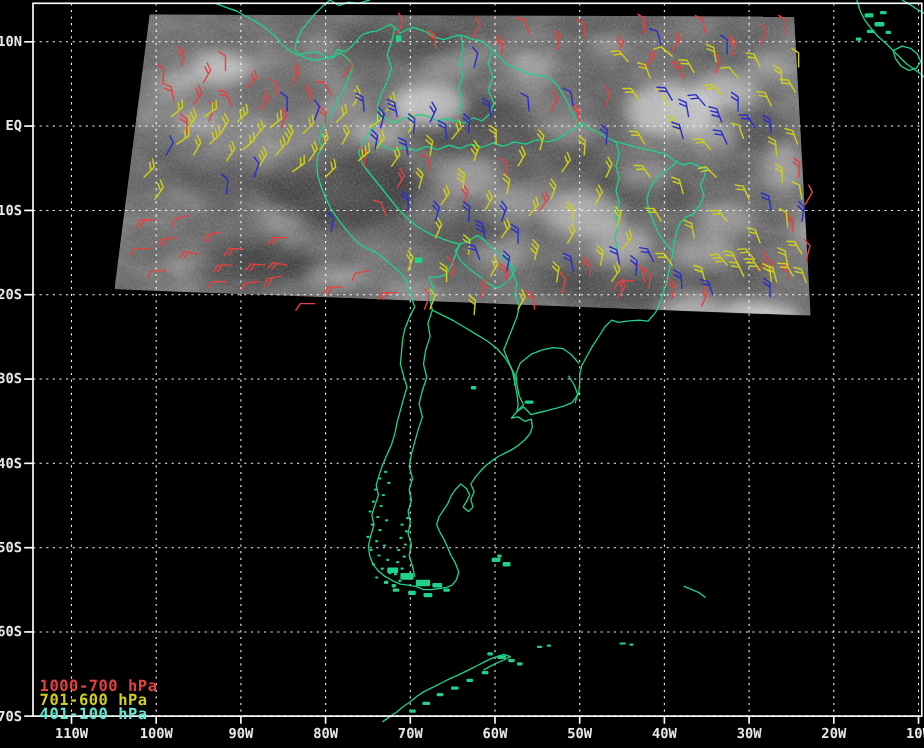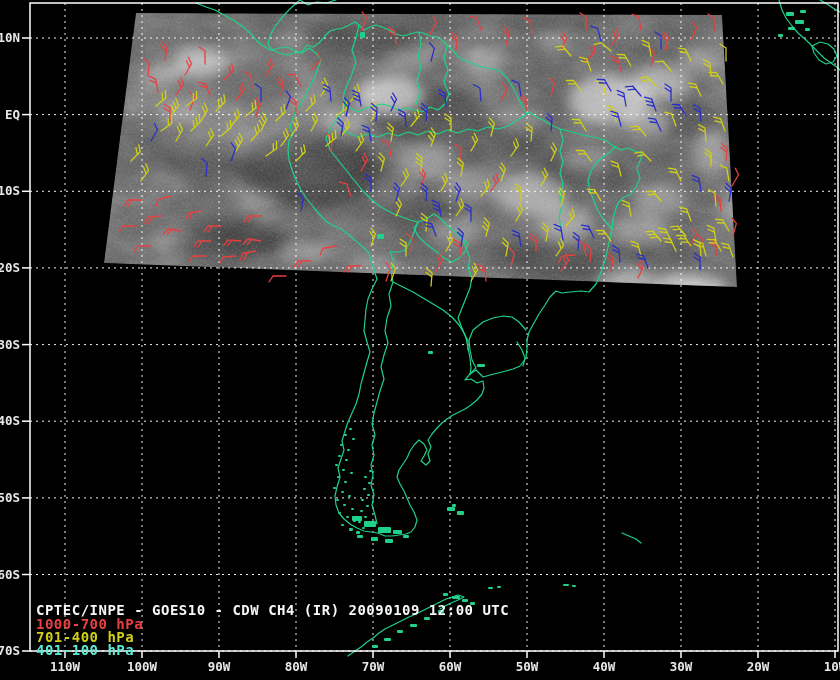--- a/index.html
+++ b/index.html
@@ -485,19 +485,18 @@
         <line x1="604" y1="651" x2="604" y2="658" stroke="#ffffff" stroke-width="1.5"></line>
         <text x="604" y="671" text-anchor="middle" fill="#e8e8e8" font-family="DejaVu Sans Mono, Liberation Mono, monospace" font-size="12.5" font-weight="bold">40W</text>
         <line x1="681" y1="651" x2="681" y2="658" stroke="#ffffff" stroke-width="1.5"></line>
         <text x="681" y="671" text-anchor="middle" fill="#e8e8e8" font-family="DejaVu Sans Mono, Liberation Mono, monospace" font-size="12.5" font-weight="bold">30W</text>
         <line x1="758" y1="651" x2="758" y2="658" stroke="#ffffff" stroke-width="1.5"></line>
         <text x="758" y="671" text-anchor="middle" fill="#e8e8e8" font-family="DejaVu Sans Mono, Liberation Mono, monospace" font-size="12.5" font-weight="bold">20W</text>
         <line x1="835" y1="651" x2="835" y2="658" stroke="#ffffff" stroke-width="1.5"></line>
         <text x="835" y="671" text-anchor="middle" fill="#e8e8e8" font-family="DejaVu Sans Mono, Liberation Mono, monospace" font-size="12.5" font-weight="bold">10W</text>
       </g>
     </svg>
-  <div class="overlay-line" id="title-line" style="top: 602px; color: rgb(248, 248, 248);">CPTEC/INPE - GOES10 - CDW CH4 (IR) 20090109 12:00 UTC</div>
   <div id="legend">
       <div class="overlay-line" style="top: 616px; color: rgb(232, 64, 64); text-align: center;">1000-700 hPa</div>
-      <div class="overlay-line" style="top: 629px; color: rgb(207, 207, 24);">701-400 hPa</div>
+      <div class="overlay-line" style="top: 629px; color: rgb(207, 207, 24);">701-600 hPa</div>
       <div class="overlay-line" style="top: 642px; color: #5eead4;">401-100 hPa</div>
     </div>
 </div>
 
 </body></html>

